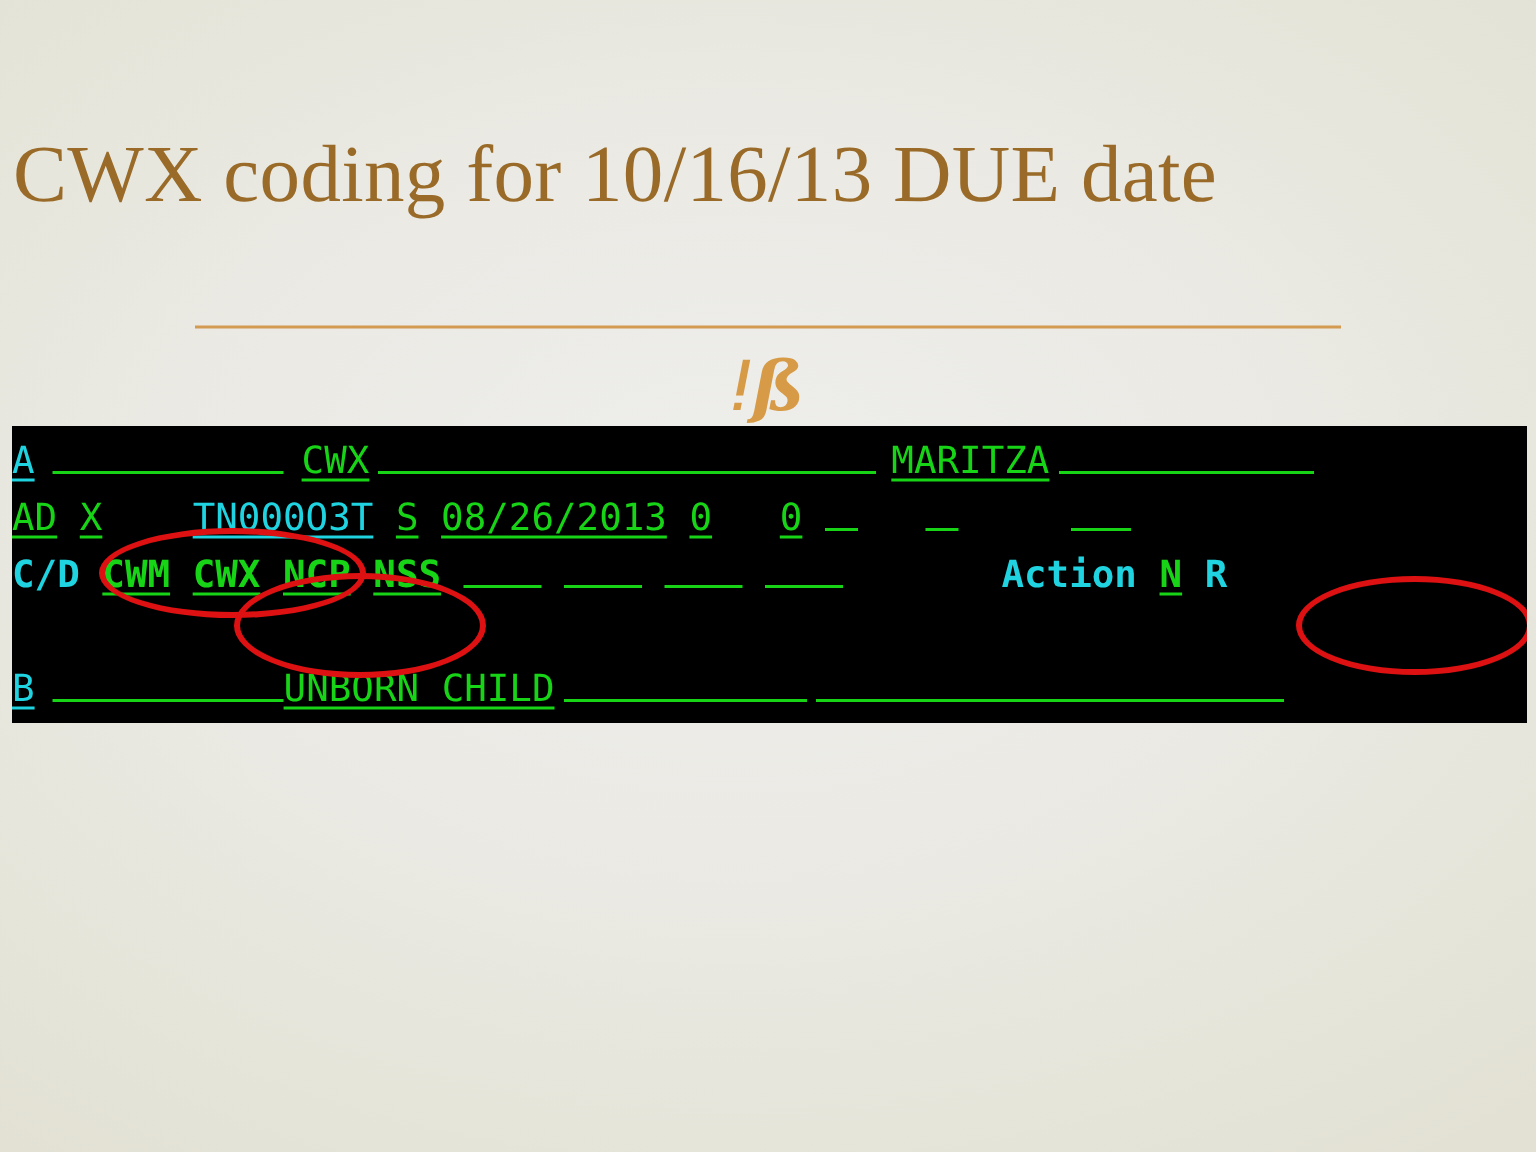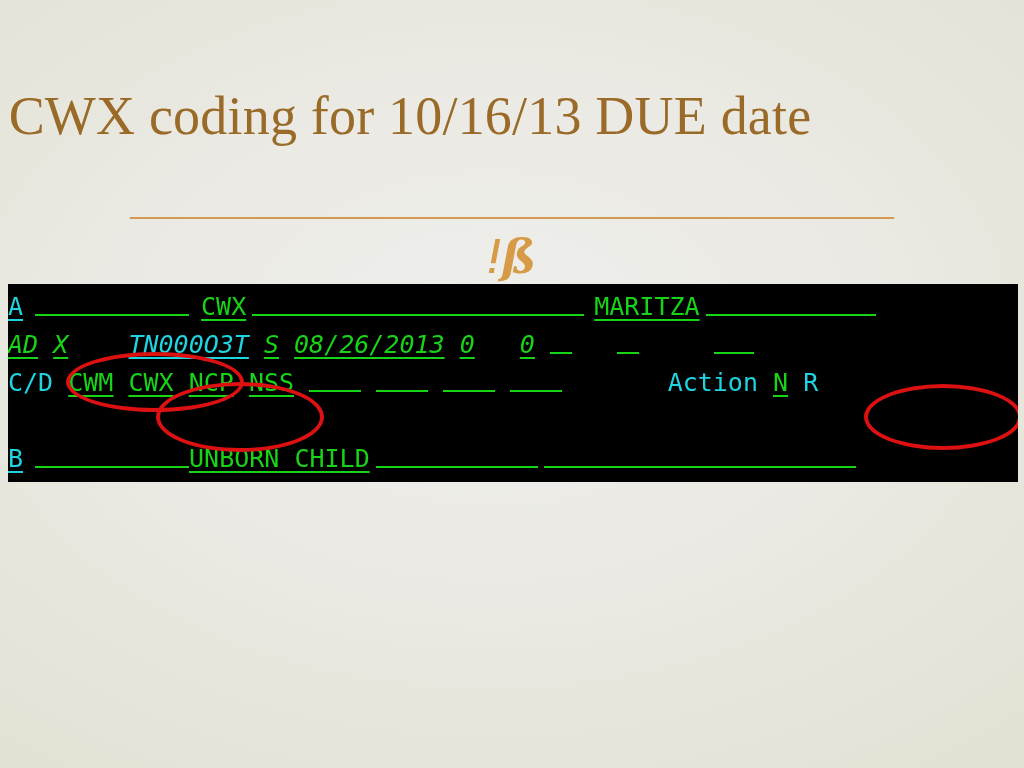--- a/index.html
+++ b/index.html
@@ -101,22 +101,22 @@
     position: absolute;
     left: 0;
     width: 1004px;
     height: 38px;
     white-space: pre;
     font-family: "DejaVu Sans Mono", monospace;
     font-size: 25px;
     line-height: 38px;
   }
   .r0 { top: 4px; }
-  .r1 { top: 42px; font-style: italic; }
-  .r2 { top: 80px; }
+  .r1 { top: 42px; }
+  .r2 { top: 80px; font-weight: bold; }
   .r3 { top: 118px; }
   .r4 { top: 156px; }
   .c  { color: #1fd4e0; }
   .gu { color: #17d417; text-decoration: underline; text-underline-offset: 4px; text-decoration-thickness: 2px; }
   .cu { color: #1fd4e0; text-decoration: underline; text-underline-offset: 4px; text-decoration-thickness: 2px; }
 
   
   .blank {
     color: transparent;
     border-bottom: 2px solid #17d417;

